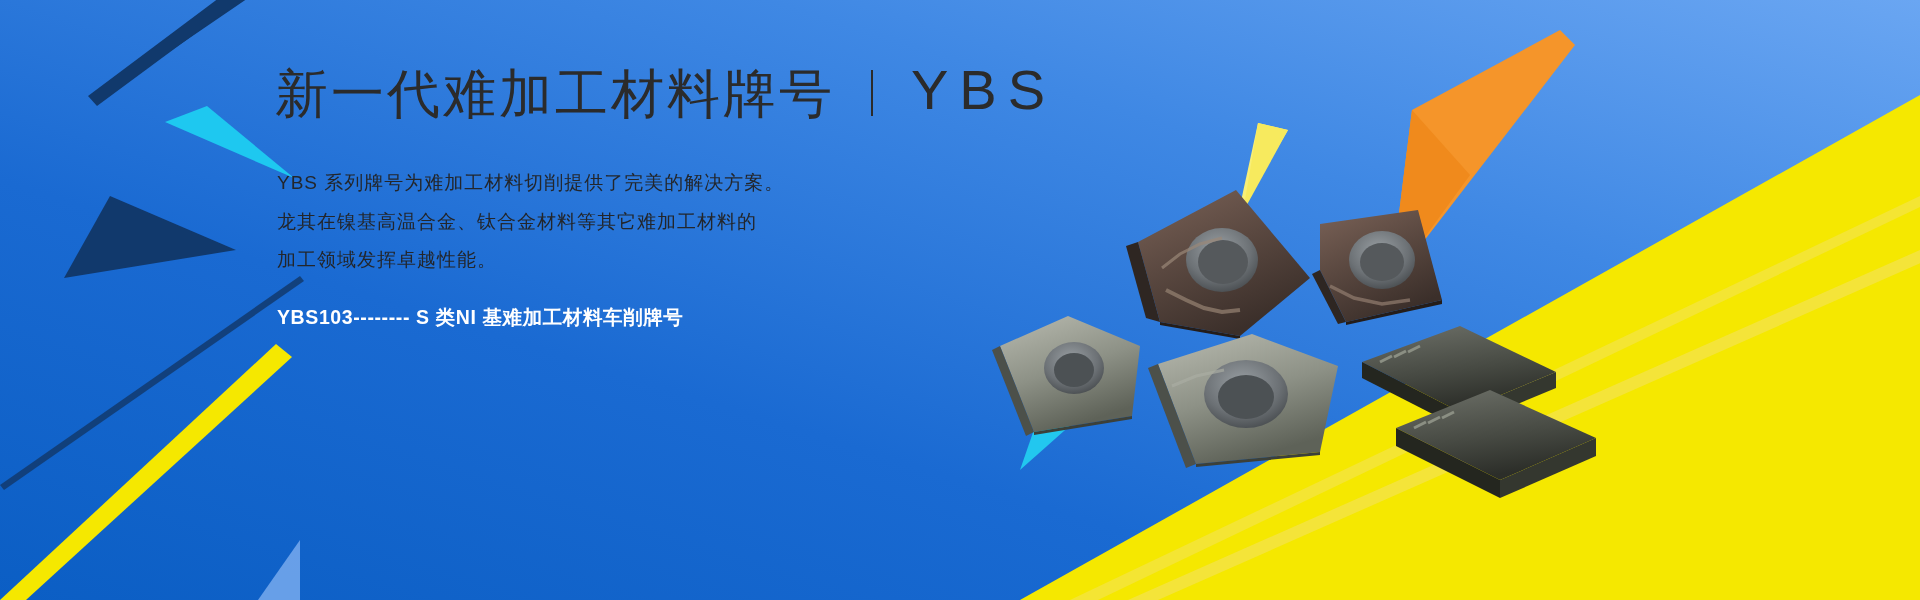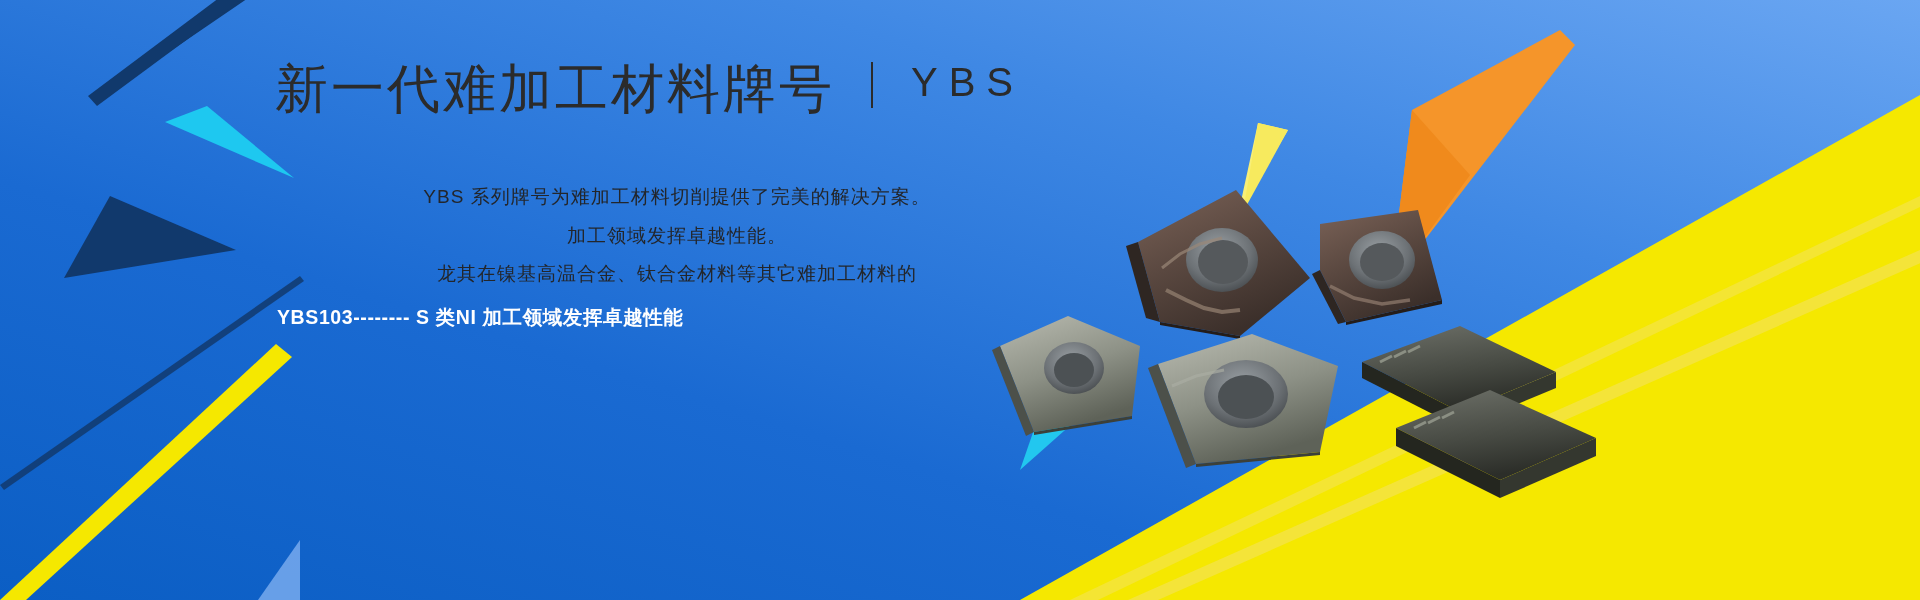--- a/index.html
+++ b/index.html
@@ -38,52 +38,52 @@
     top: 0;
     width: 820px;
     height: 600px;
   }
 
   .title-row {
     position: absolute;
     left: 0;
     top: 62px;
     display: flex;
+    align-items: flex-end;
     gap: 16px;
     white-space: nowrap;
   }
   .title-main {
     font-size: 53px;
     line-height: 1;
     letter-spacing: 3px;
     color: #2b2b2b;
     font-weight: 400;
   }
   .title-sep {
     display: inline-block;
     width: 2px;
     height: 46px;
     background: #2b2b2b;
     margin: 0 22px 4px 20px;
   }
   .title-sub {
-    font-size: 40px;
+    font-size: 56px;
     line-height: 1;
     letter-spacing: 11px;
     color: #2b2b2b;
     font-weight: 400;
     padding-bottom: 2px;
   }
 
   .desc {
     position: absolute;
     left: 2px;
-    top: 184px;
+    top: 170px;
     width: 800px;
-    text-align: center;
   }
   .desc p {
     margin: 0 0 13px 0;
     font-size: 19px;
     line-height: 1.35;
     letter-spacing: 1px;
     color: #23262b;
     font-weight: 400;
   }
 
@@ -181,26 +181,26 @@
   <div class="content">
 
     <div class="title-row">
       <span class="title-main">新一代难加工材料牌号</span>
       <span class="title-sep"></span>
       <span class="title-sub">YBS</span>
     </div>
 
     <div class="desc">
       <p>YBS 系列牌号为难加工材料切削提供了完美的解决方案。</p>
+      <p>龙其在镍基高温合金、钛合金材料等其它难加工材料的</p>
       <p>加工领域发挥卓越性能。</p>
-      <p>龙其在镍基高温合金、钛合金材料等其它难加工材料的</p>
     </div>
 
     <div class="models">
-      <p>YBS103-------- S 类NI 加工领域发挥卓越性能</p>
+      <p>YBS103-------- S 类NI 基难加工材料车削牌号</p>
     </div>
 
   </div>
 
   <div class="products">
     <svg viewBox="0 0 660 450" xmlns="http://www.w3.org/2000/svg">
 
       <g>
         <polygon points="148,92 246,40 320,128 250,186 170,172" fill="url(#insBrown)"></polygon>
         <polygon points="148,92 170,172 156,168 136,96" fill="#2e2622"></polygon>

